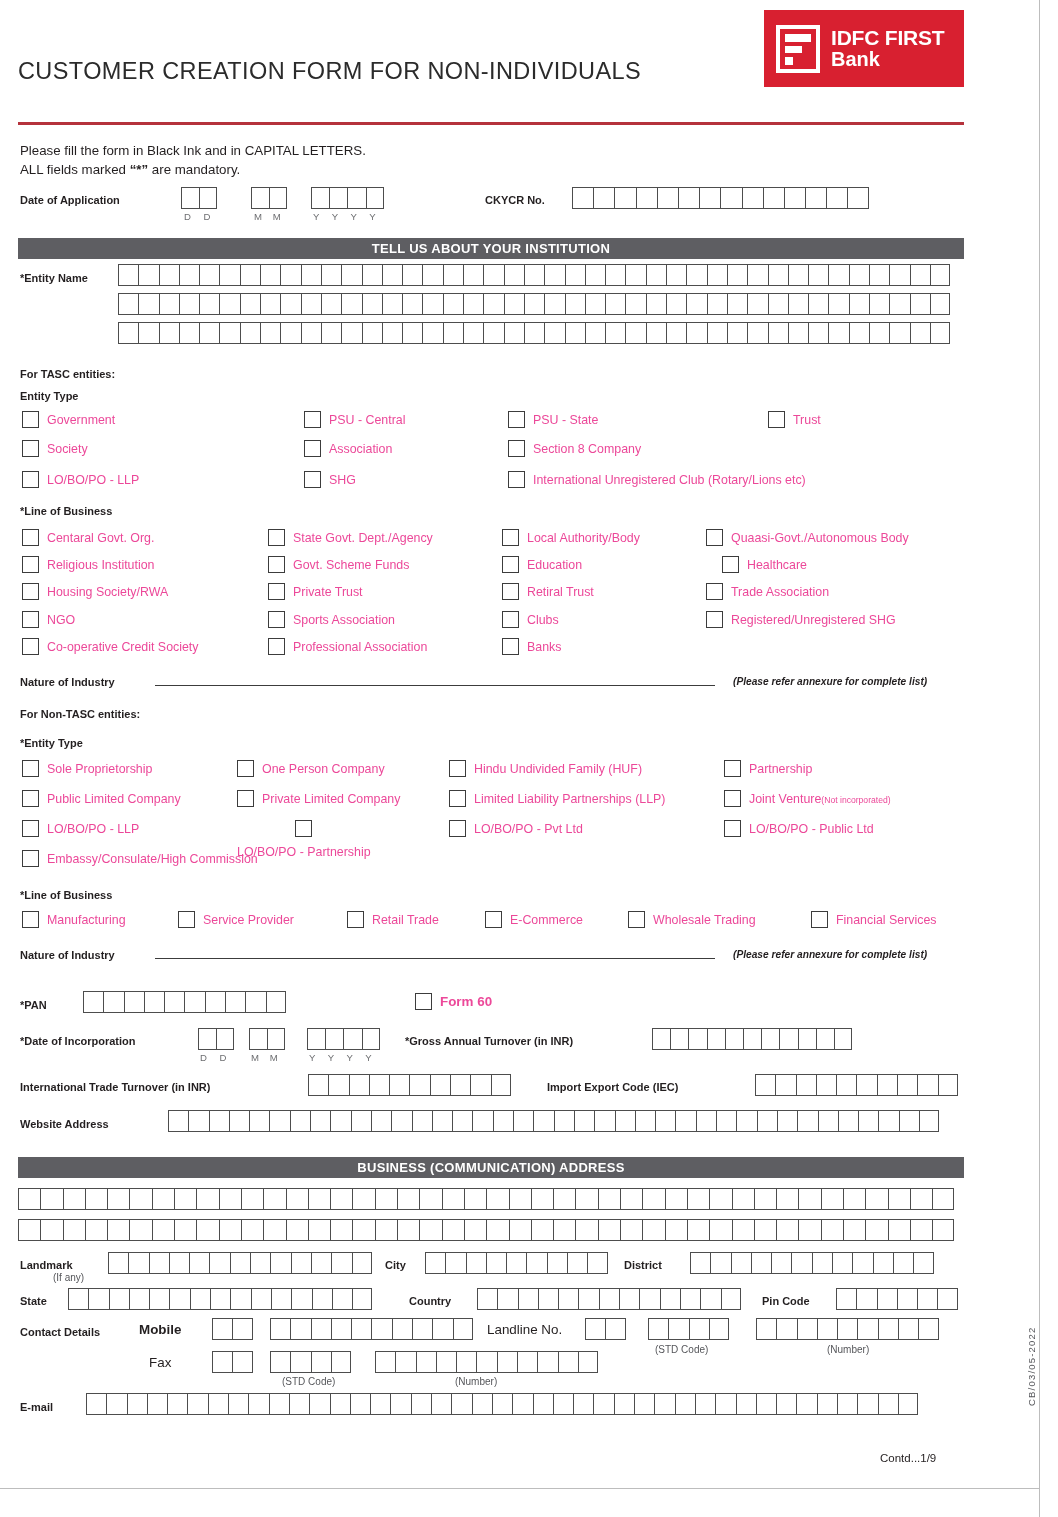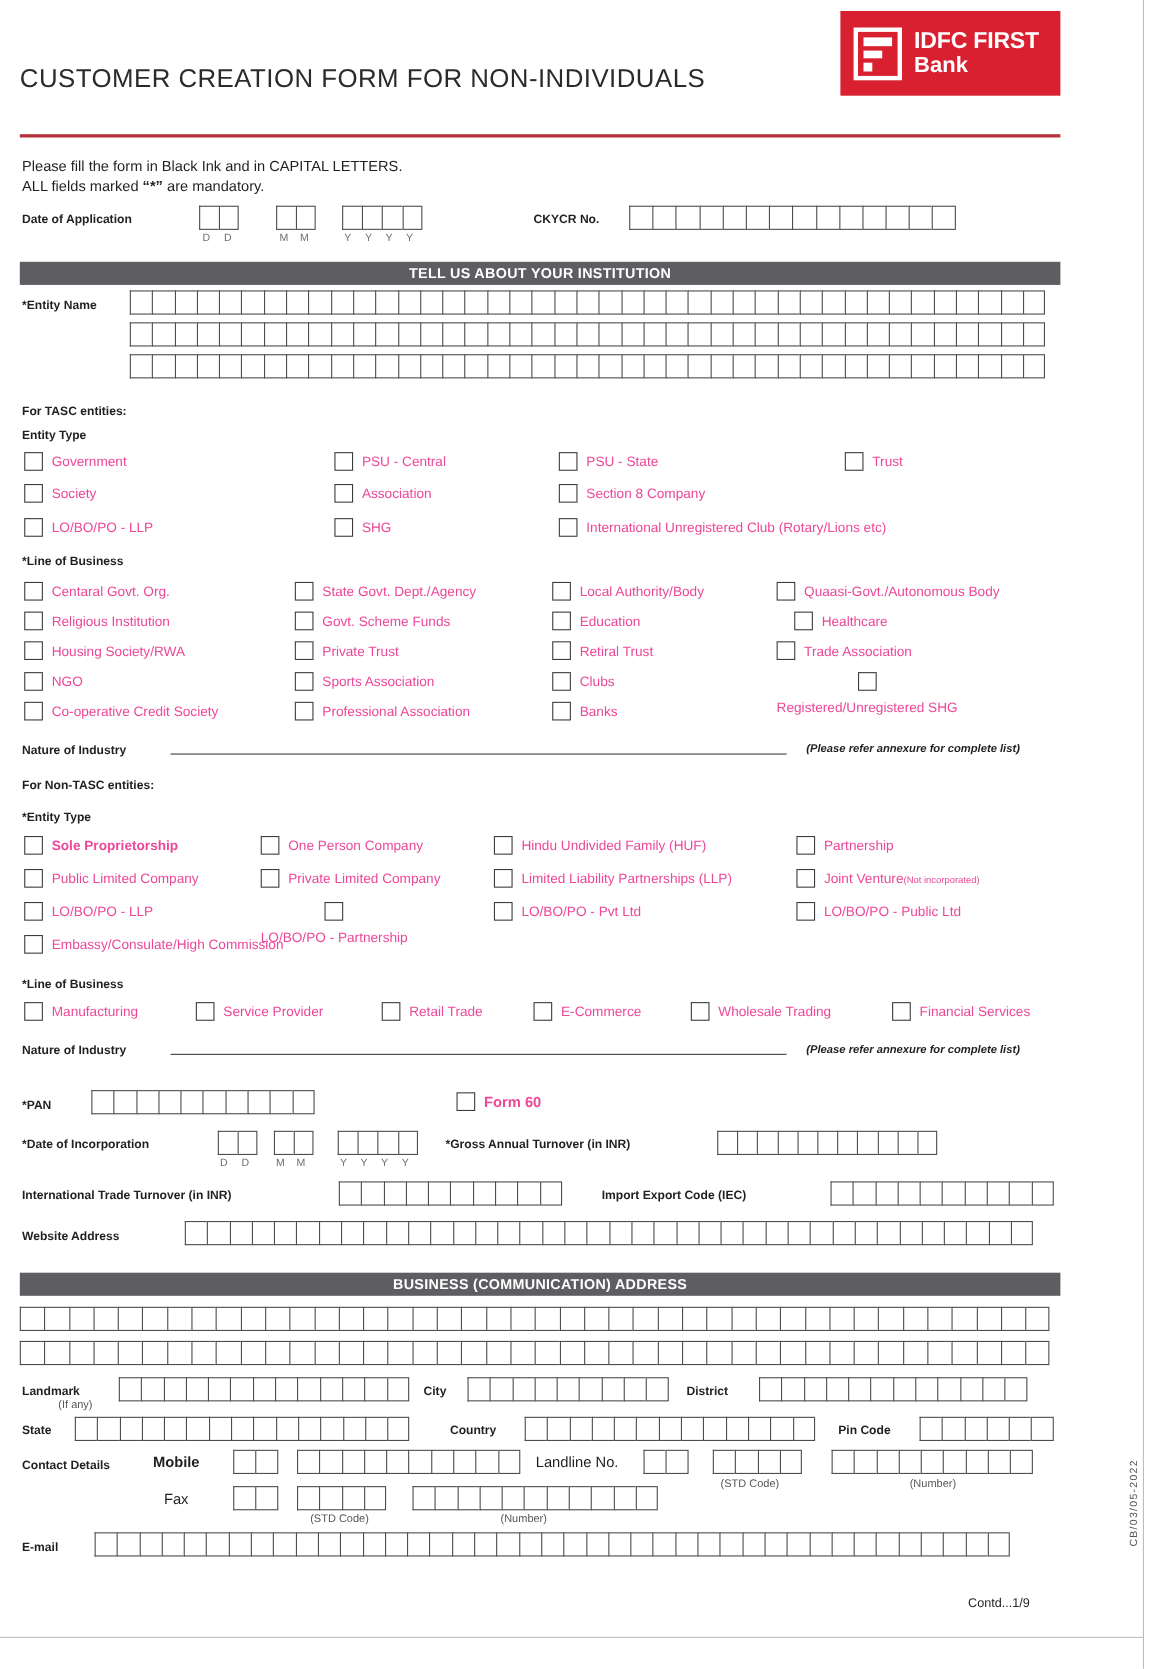--- a/index.html
+++ b/index.html
@@ -486,21 +486,21 @@
       <span class="txt">NGO</span>
   </div>
   <div class="cbitem" style="left:268px; top:611px;">
     <span class="cbx"></span>
       <span class="txt">Sports Association</span>
   </div>
   <div class="cbitem" style="left:502px; top:611px;">
     <span class="cbx"></span>
       <span class="txt">Clubs</span>
   </div>
-  <div class="cbitem" style="left:706px; top:611px;flex-direction:column;">
+  <div class="cbitem" style="left:706px; top:611px;">
     <span class="cbx"></span>
       <span class="txt">Registered/Unregistered SHG</span>
   </div>
 
   <div class="cbitem" style="left:22px; top:638px;">
     <span class="cbx"></span>
       <span class="txt">Co-operative Credit Society</span>
   </div>
   <div class="cbitem" style="left:268px; top:638px;">
     <span class="cbx"></span>
@@ -517,21 +517,21 @@
   <div class="abs uline" style="left:155px; top:672px; width:560px;"></div>
   <div class="abs lbl-it" style="left:733px; top:676px;">(Please refer annexure for complete list)</div>
 
   <div class="abs" style="left:20px; top:704px;">
     <span class="lbl-b">For Non-TASC entities:</span>
   </div>
   <div class="abs" style="left:20px; top:733px;">
     <span class="lbl-b">*Entity Type</span>
   </div>
 
-  <div class="cbitem" style="left:22px; top:760px;font-weight:bold;">
+  <div class="cbitem" style="left:22px; top:760px;">
     <span class="cbx"></span>
       <span class="txt">Sole Proprietorship</span>
   </div>
   <div class="cbitem" style="left:237px; top:760px;">
     <span class="cbx"></span>
       <span class="txt">One Person Company</span>
   </div>
   <div class="cbitem" style="left:449px; top:760px;">
     <span class="cbx"></span>
       <span class="txt">Hindu Undivided Family (HUF)</span>

